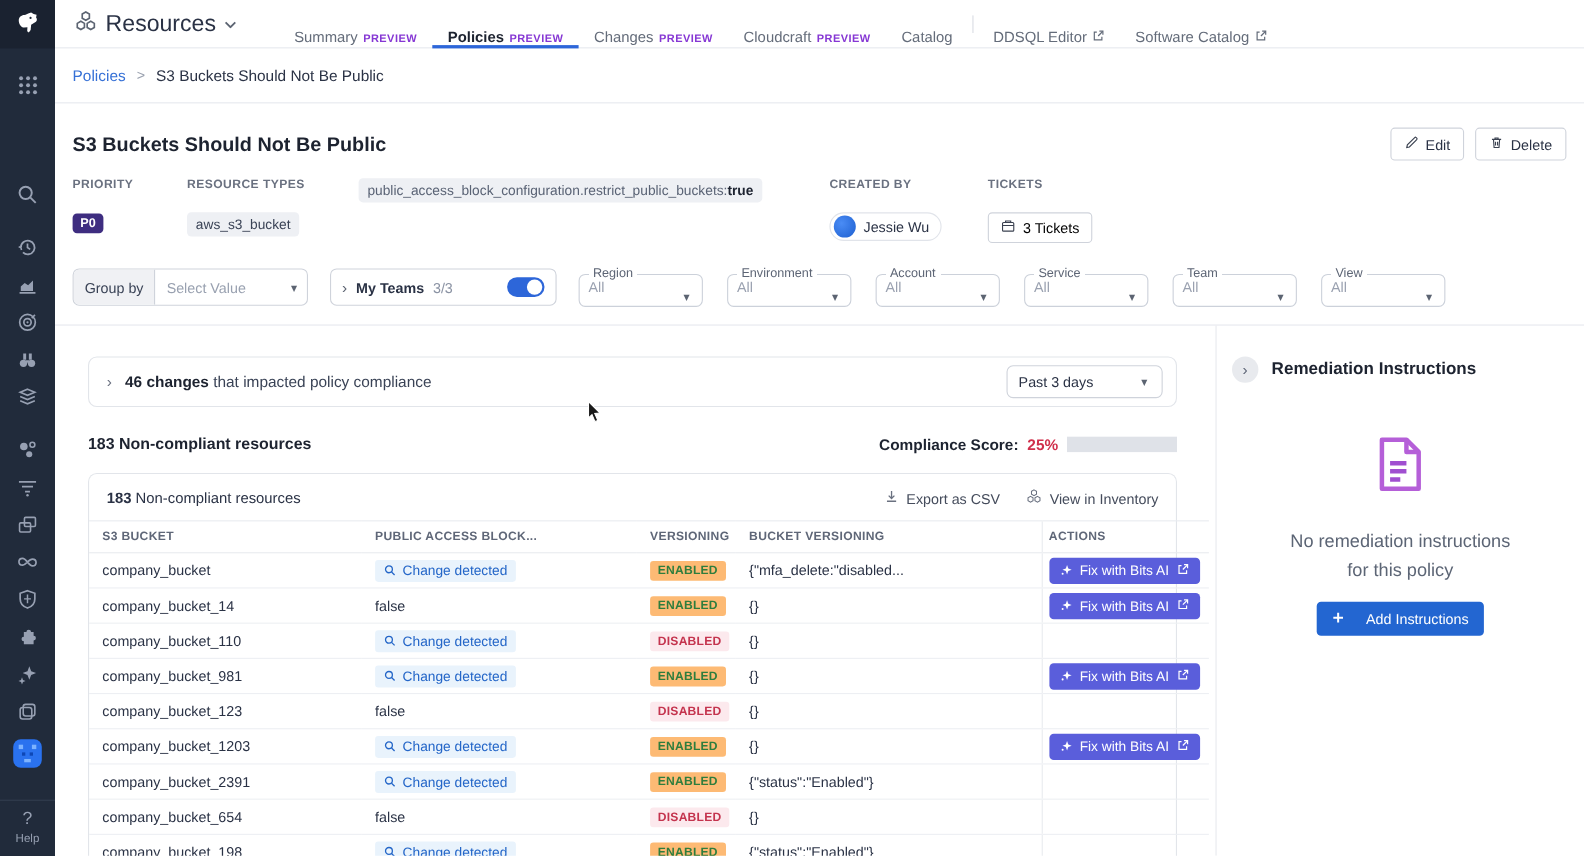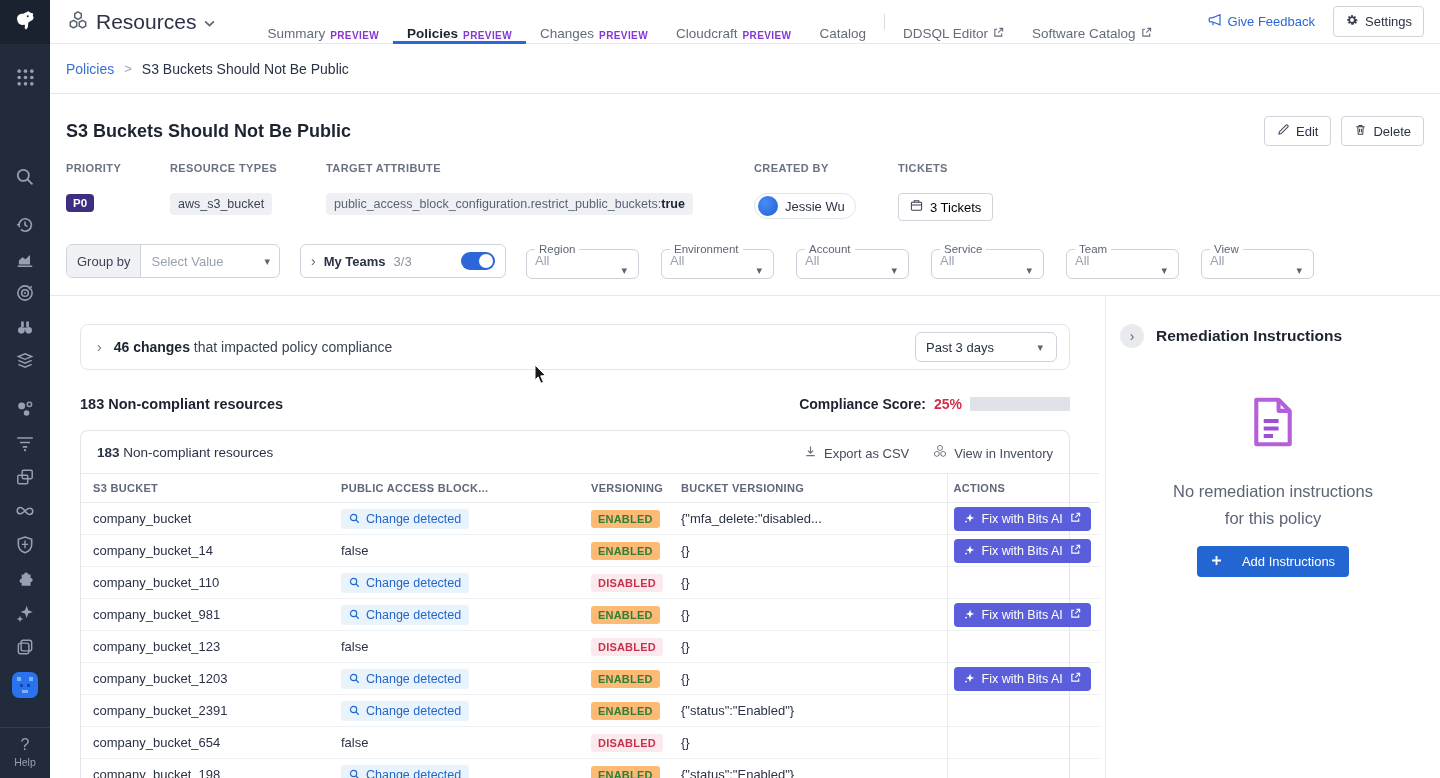--- a/index.html
+++ b/index.html
@@ -318,40 +318,20 @@
         </div>
         <div class="nav-tab">
           <span>Software Catalog</span>
           <span style="color: rgb(100, 108, 122);"><svg width="11" height="11" viewBox="0 0 12 12">
               <path d="M4.5 2.5H2v7.5h7.5V7" fill="none" stroke="currentColor" stroke-width="1.2"></path>
               <path d="M7 1.5h3.5V5" fill="none" stroke="currentColor" stroke-width="1.2"></path>
               <path d="M10.2 1.8 5.8 6.2" stroke="currentColor" stroke-width="1.2"></path>
             </svg></span>
         </div>
       </nav>
-    <div class="nav-right">
-      <div class="feedback">
-        <span>
-          <svg width="14" height="14" viewBox="0 0 14 14">
-              <path d="M12 1.8 4.2 4.8H2.2a1 1 0 0 0-1 1v2a1 1 0 0 0 1 1h2l7.8 3z" fill="none" stroke="#2d66d9" stroke-width="1.2"></path>
-              <path d="M5 9.2v3" stroke="#2d66d9" stroke-width="1.2"></path>
-            </svg>
-        </span>
-        <span>Give Feedback</span>
-      </div>
-      <button class="settings-btn">
-        <span>
-          <svg width="14" height="14" viewBox="0 0 16 16">
-              <path fill="#3a4150" d="M14.6 9.2l-1.5-.3a5 5 0 0 1-.4 1l.9 1.3-1.2 1.2-1.3-.9a5 5 0 0 1-1 .4l-.3 1.5H7.2l-.3-1.5a5 5 0 0 1-1-.4l-1.3.9-1.2-1.2.9-1.3a5 5 0 0 1-.4-1l-1.5-.3V7.2l1.5-.3a5 5 0 0 1 .4-1l-.9-1.3 1.2-1.2 1.3.9a5 5 0 0 1 1-.4l.3-1.5h1.6l.3 1.5a5 5 0 0 1 1 .4l1.3-.9 1.2 1.2-.9 1.3a5 5 0 0 1 .4 1l1.5.3z"></path>
-              <circle cx="8" cy="8" r="2.2" fill="#fff"></circle>
-            </svg>
-        </span>
-        <span>Settings</span>
-      </button>
-    </div>
   </header>
 
   <div class="crumb-bar">
     <a>Policies</a>
     <span class="crumb-sep">&gt;</span>
     <span class="crumb-cur">S3 Buckets Should Not Be Public</span>
   </div>
 
   <section class="policy-head">
     <div class="title-row">
@@ -375,21 +355,20 @@
     <div class="meta-row">
       <div class="meta-col w-pr">
         <div class="meta-label">PRIORITY</div>
         <span class="p0">P0</span>
       </div>
       <div class="meta-col w-rt">
         <div class="meta-label">RESOURCE TYPES</div>
         <span class="pill">aws_s3_bucket</span>
       </div>
       <div class="meta-col w-ta">
-        <div class="meta-label">TARGET ATTRIBUTE</div>
         <span class="pill"><span style="color:#5a6375">public_access_block_configuration.restrict_public_buckets:</span><b>true</b></span>
       </div>
       <div class="meta-col w-cb">
         <div class="meta-label">CREATED BY</div>
         <span class="person">
           <span class="avatar"></span>
           <span>Jessie Wu</span>
         </span>
       </div>
       <div class="meta-col">

